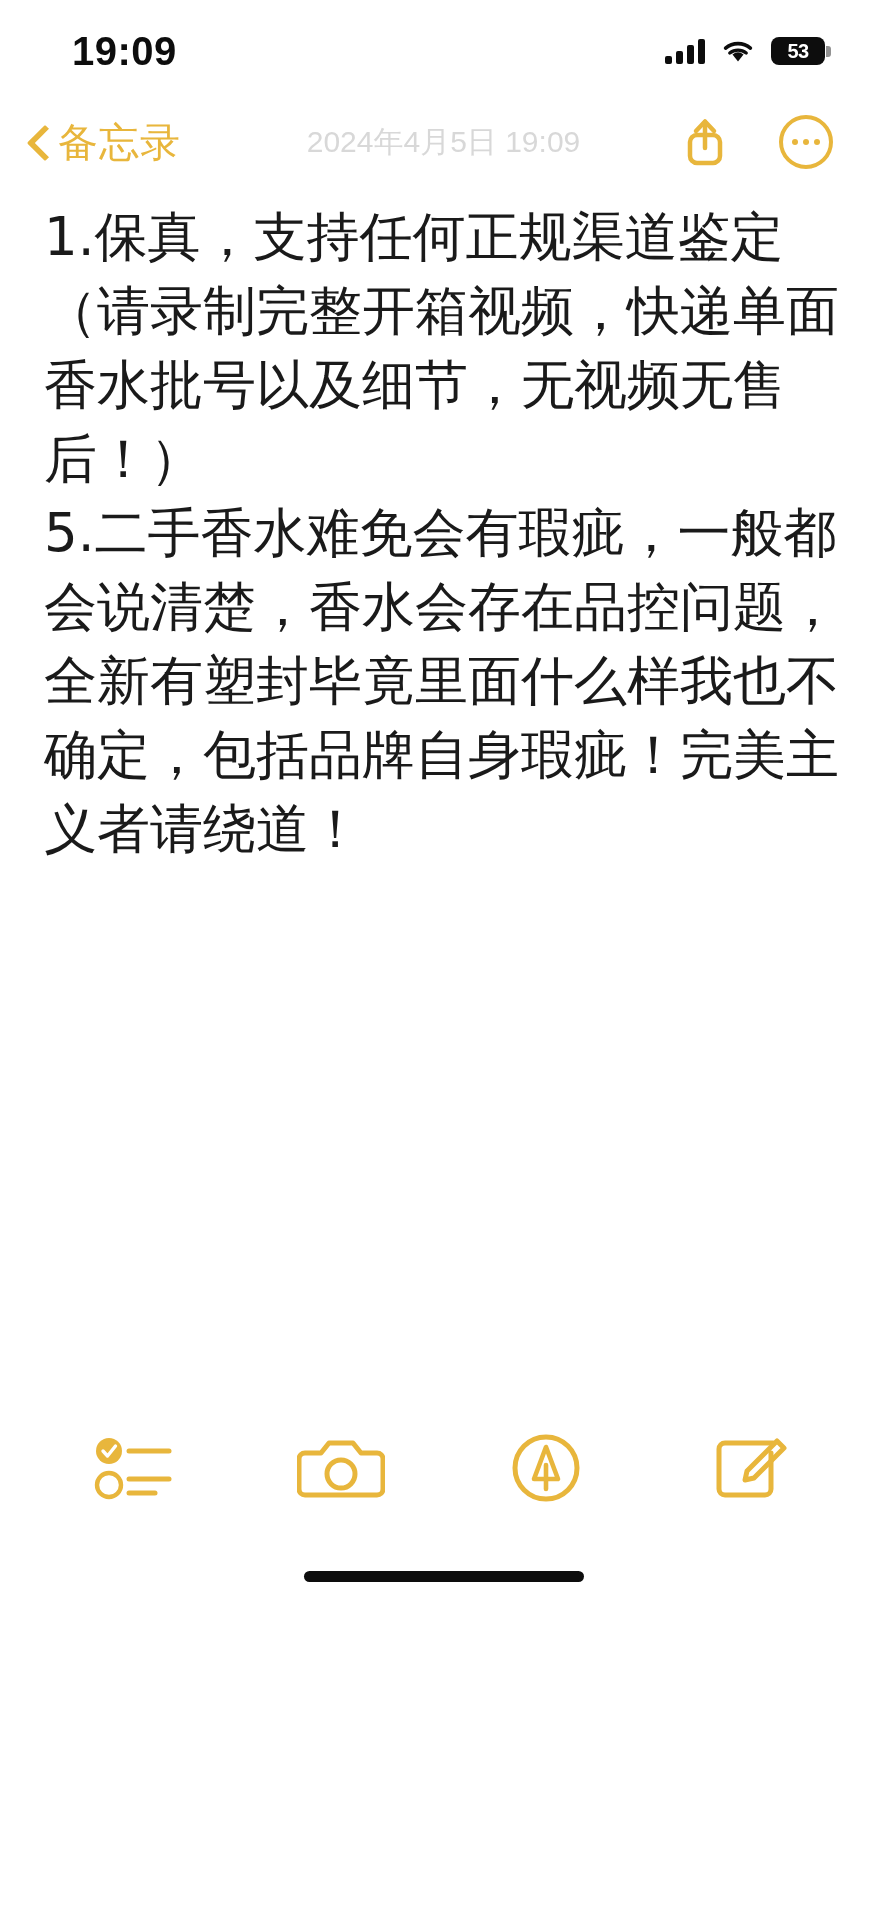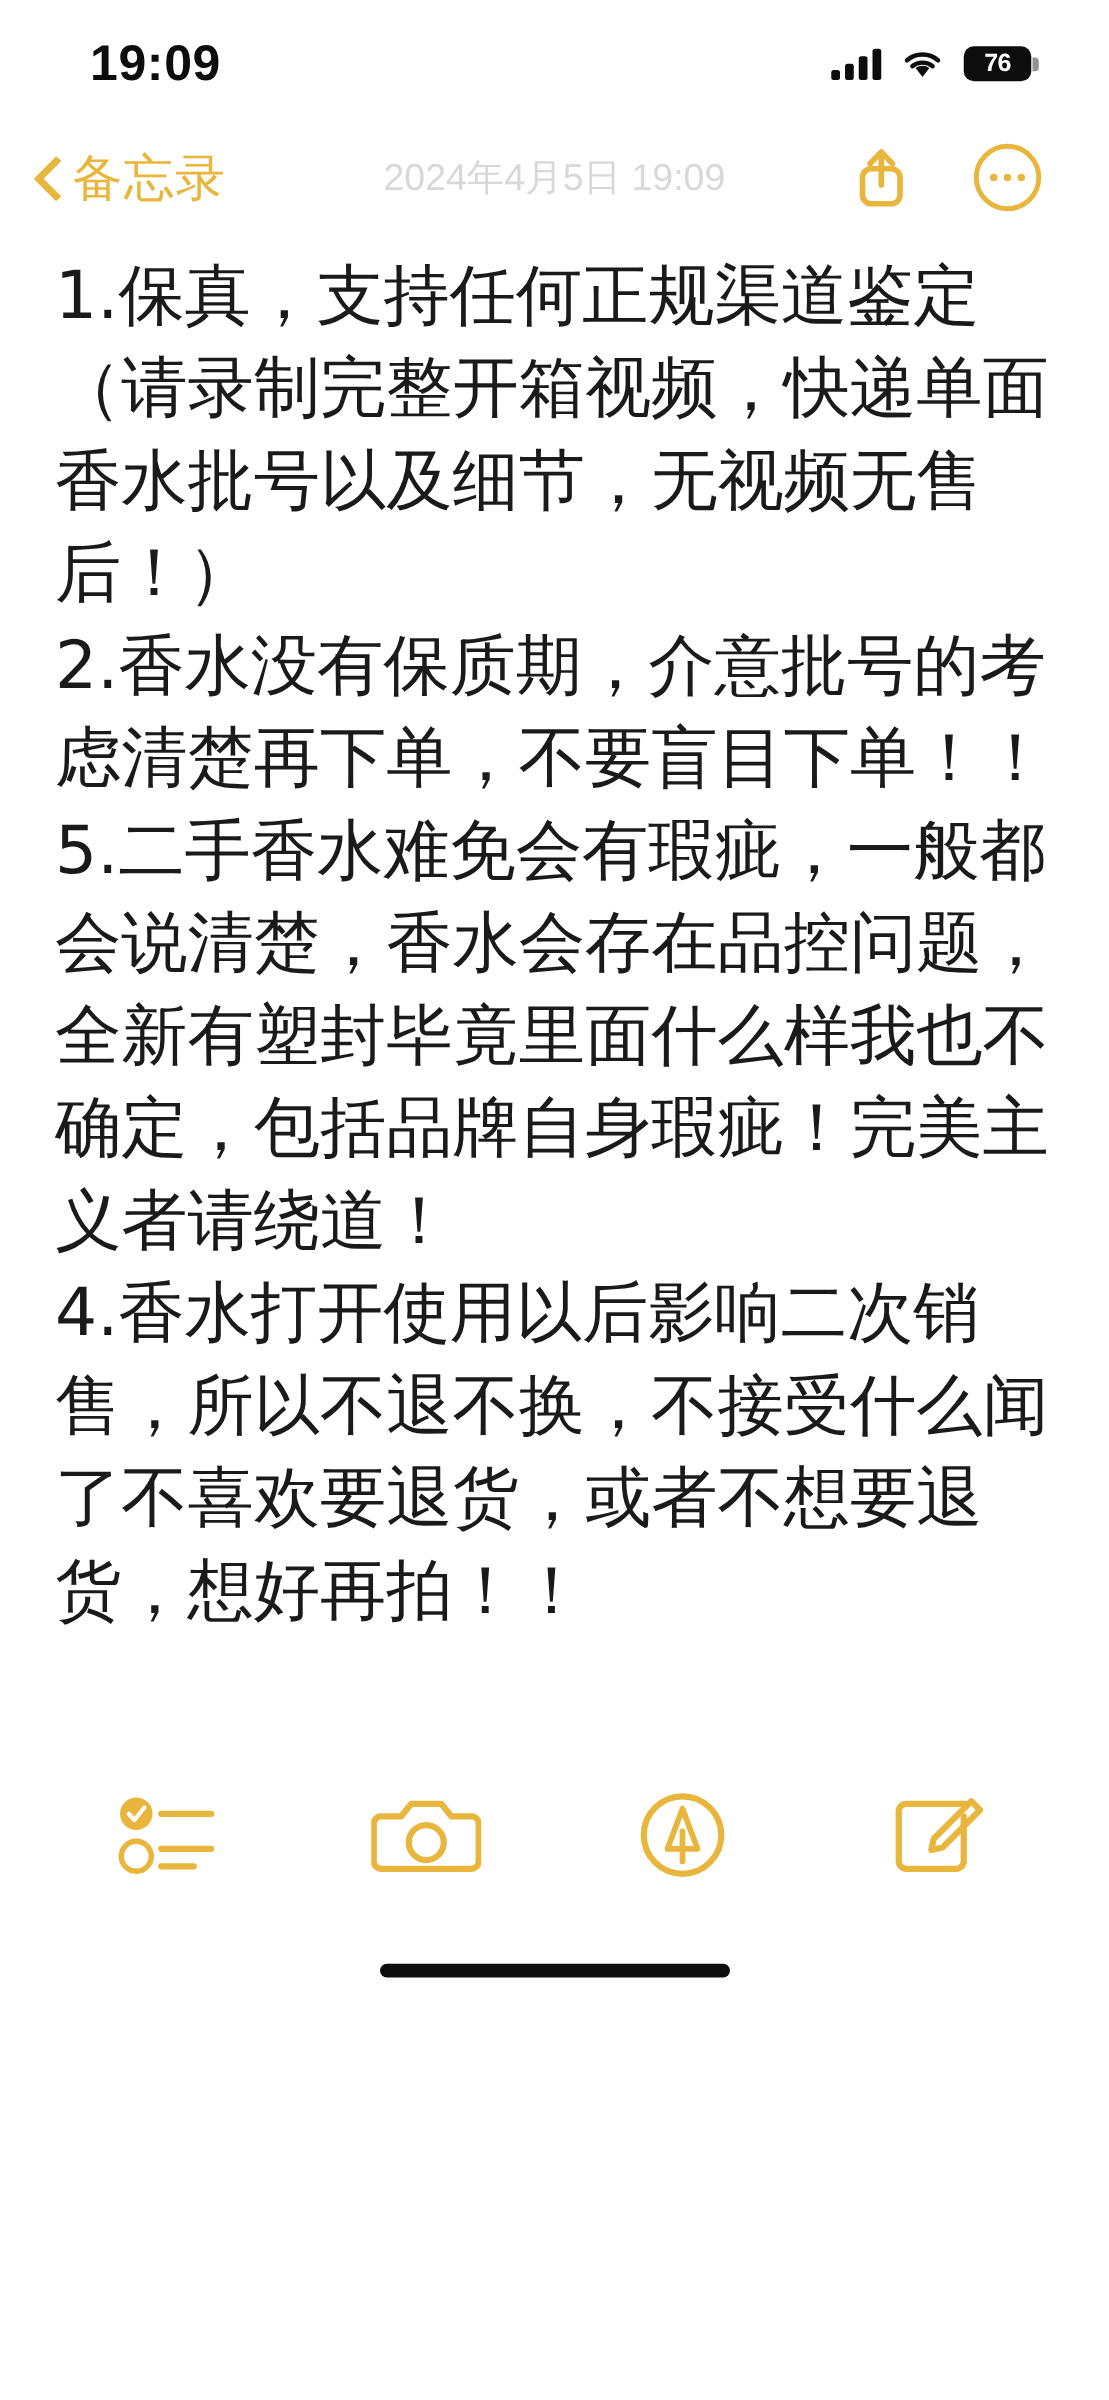--- a/index.html
+++ b/index.html
@@ -238,21 +238,21 @@
           <i></i>
       </div>
       <div class="wifi">
         <svg width="34" height="26" viewBox="0 0 34 26">
           <path d="M17 23.5 L11.5 16.4 a9 9 0 0 1 11 0 Z" fill="#0d0d0d"></path>
           <path d="M4.6 10.2 a19 19 0 0 1 24.8 0" stroke="#0d0d0d" stroke-width="3.6" fill="none" stroke-linecap="round"></path>
           <path d="M8.8 15.0 a13 13 0 0 1 16.4 0" stroke="#0d0d0d" stroke-width="3.4" fill="none" stroke-linecap="round"></path>
         </svg>
       </div>
       <div class="battery">
-        <span>76</span>
+        <span>53</span>
         <div class="cap"></div>
       </div>
     </div>
   </div>
 
   <div class="nav-bar">
     <div class="nav-date">2024年4月5日 19:09</div>
     <div class="nav-back">
       <span class="chev"></span>
       <span class="nav-back-label">备忘录</span>
@@ -269,23 +269,21 @@
       <span class="icon-more">
         <i></i>
           <i></i>
           <i></i>
       </span>
     </div>
   </div>
 
   <div class="note-body">
     <div class="note-line">1.保真，支持任何正规渠道鉴定（请录制完整开箱视频，快递单面香水批号以及细节，无视频无售后！）</div>
-    <div class="note-line">2.香水没有保质期，介意批号的考虑清楚再下单，不要盲目下单！！</div>
     <div class="note-line">5.二手香水难免会有瑕疵，一般都会说清楚，香水会存在品控问题，全新有塑封毕竟里面什么样我也不确定，包括品牌自身瑕疵！完美主义者请绕道！</div>
-    <div class="note-line">4.香水打开使用以后影响二次销售，所以不退不换，不接受什么闻了不喜欢要退货，或者不想要退货，想好再拍！！</div>
   </div>
 
   <div class="toolbar">
 
     <span class="tool-btn">
       <svg width="86" height="74" viewBox="0 0 86 74">
         <circle cx="16" cy="20" r="13" fill="#e8b63c"></circle>
         <polyline points="10,20 14.5,25 22.5,15" fill="none" stroke="#ffffff" stroke-width="3.4" stroke-linecap="round" stroke-linejoin="round"></polyline>
         <line x1="36" y1="20" x2="76" y2="20" stroke="#e8b63c" stroke-width="5" stroke-linecap="round"></line>
         <circle cx="16" cy="54" r="12" fill="none" stroke="#e8b63c" stroke-width="4.4"></circle>

